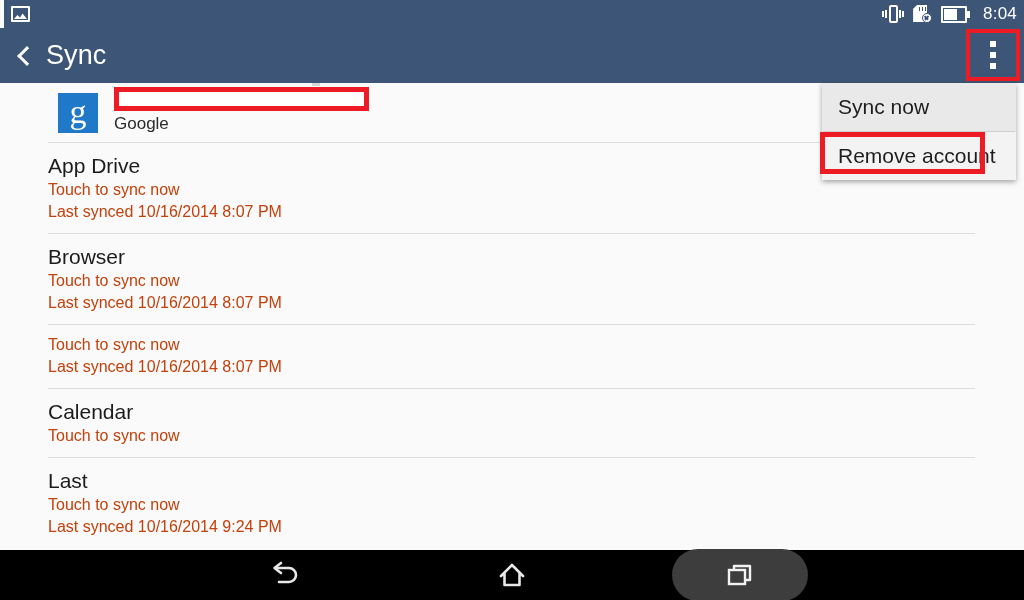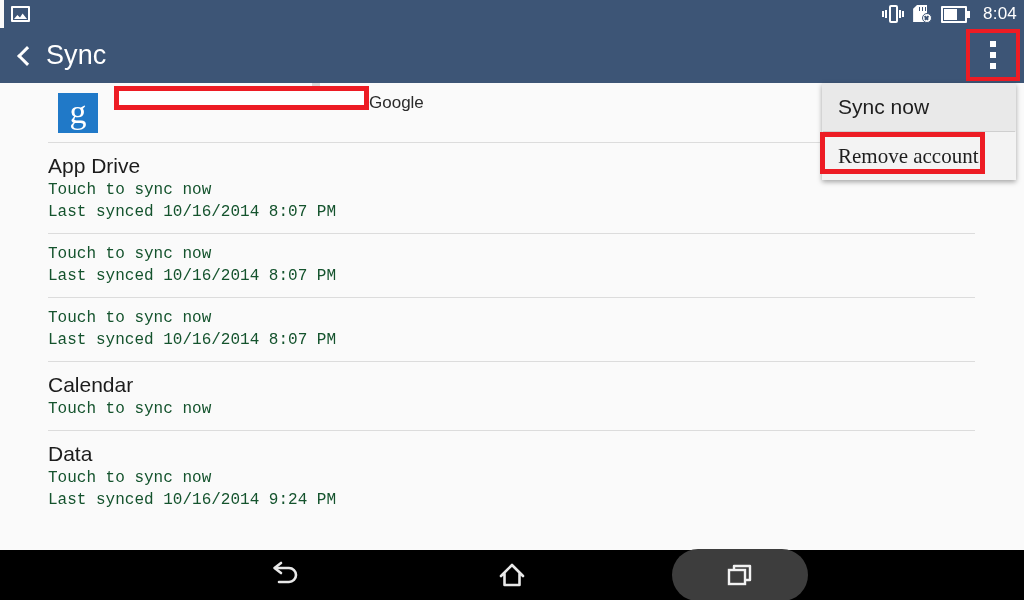--- a/index.html
+++ b/index.html
@@ -224,21 +224,20 @@
     box-sizing: border-box;
     background: #e9e9e9;
   }
   .popup-sep {
     height: 1px;
     background: #cfcfcf;
     margin: 0 1px;
   }
   .popup-item.selected {
     background: #f3f3f3;
-    font-family: Liberation Serif, serif;
   }
   .hl-remove {
     position: absolute;
     left: 820px;
     top: 132px;
     width: 165px;
     height: 42px;
     border: 5px solid #ed1c24;
     box-sizing: border-box;
     z-index: 31;
@@ -279,20 +278,21 @@
     font-family: "Liberation Serif", serif;
     font-size: 34px;
     line-height: 38px;
     text-align: center;
     flex: 0 0 auto;
   }
   .account-texts {
     margin-left: 16px;
     position: relative;
     display: flex;
+    flex-direction: column;
     justify-content: center;
     height: 46px;
   }
   .account-name-redacted {
     width: 255px;
     height: 24px;
     background: #ffffff;
     border: 5px solid #ed1c24;
     box-sizing: border-box;
     margin-top: -4px;
@@ -314,23 +314,22 @@
   .sync-item {
     padding: 9px 0 10px 48px;
   }
   .sync-title {
     font-size: 21px;
     color: #1c1c1c;
     line-height: 27px;
   }
   .sync-sub {
     font-size: 16px;
-    color: #14532d;
+    color: #c2410c;
     line-height: 22px;
-    font-family: Liberation Mono, monospace;
   }
 
   
   .navbar {
     position: absolute;
     left: 0; top: 550px;
     width: 1024px;
     height: 50px;
     background: #000000;
     display: flex;
@@ -420,40 +419,41 @@
     <div class="divider"></div>
 
     <div class="sync-item">
       <div class="sync-title">App Drive</div>
       <div class="sync-sub">Touch to sync now</div>
       <div class="sync-sub">Last synced 10/16/2014 8:07 PM</div>
     </div>
     <div class="divider"></div>
 
     <div class="sync-item">
+      <div class="sync-title">Browser</div>
       <div class="sync-sub">Touch to sync now</div>
       <div class="sync-sub">Last synced 10/16/2014 8:07 PM</div>
     </div>
     <div class="divider"></div>
 
     <div class="sync-item">
       <div class="sync-sub">Touch to sync now</div>
       <div class="sync-sub">Last synced 10/16/2014 8:07 PM</div>
     </div>
     <div class="divider"></div>
 
     <div class="sync-item">
       <div class="sync-title">Calendar</div>
       <div class="sync-sub">Touch to sync now</div>
 
     </div>
     <div class="divider"></div>
 
     <div class="sync-item">
-      <div class="sync-title">Data</div>
+      <div class="sync-title">Last</div>
       <div class="sync-sub">Touch to sync now</div>
       <div class="sync-sub">Last synced 10/16/2014 9:24 PM</div>
     </div>
 
   </div>
 
   <div class="popup">
     <div class="popup-item">Sync now</div>
     <div class="popup-sep"></div>
     <div class="popup-item selected">Remove account</div>

